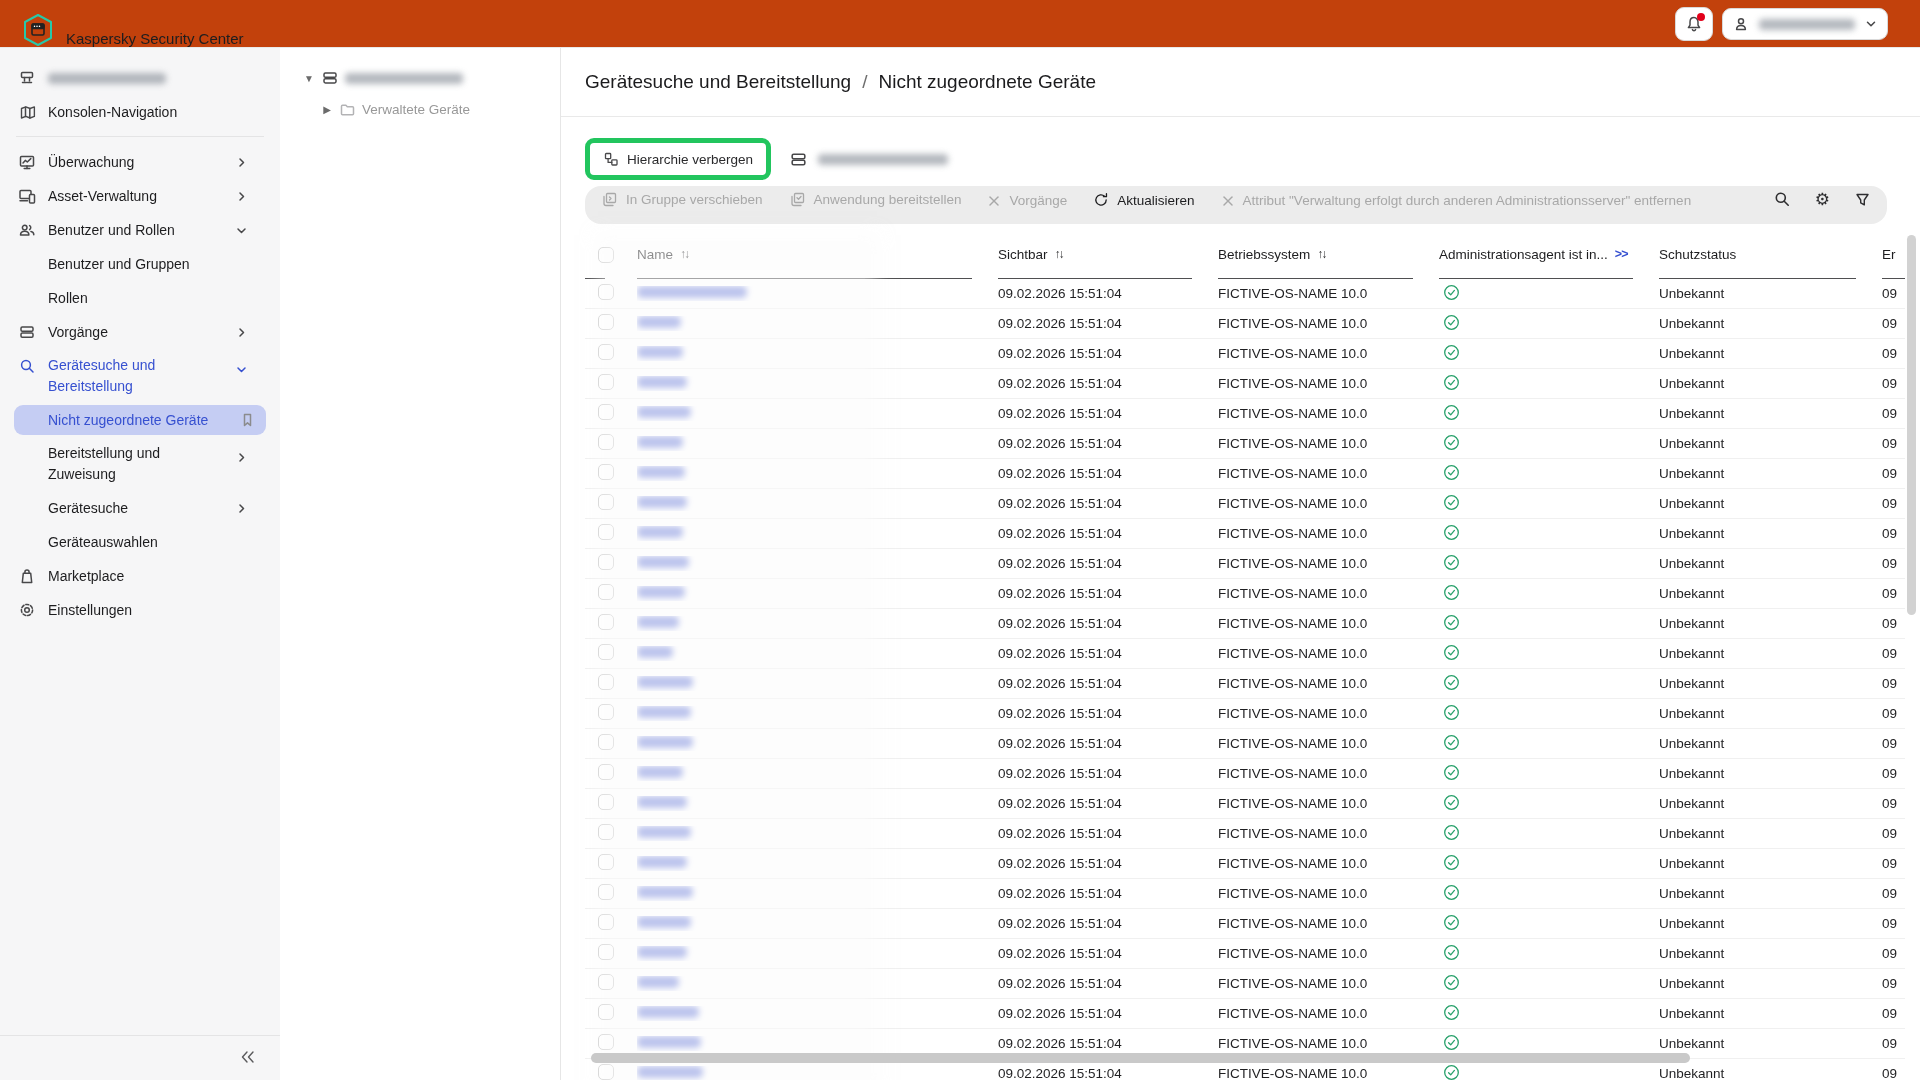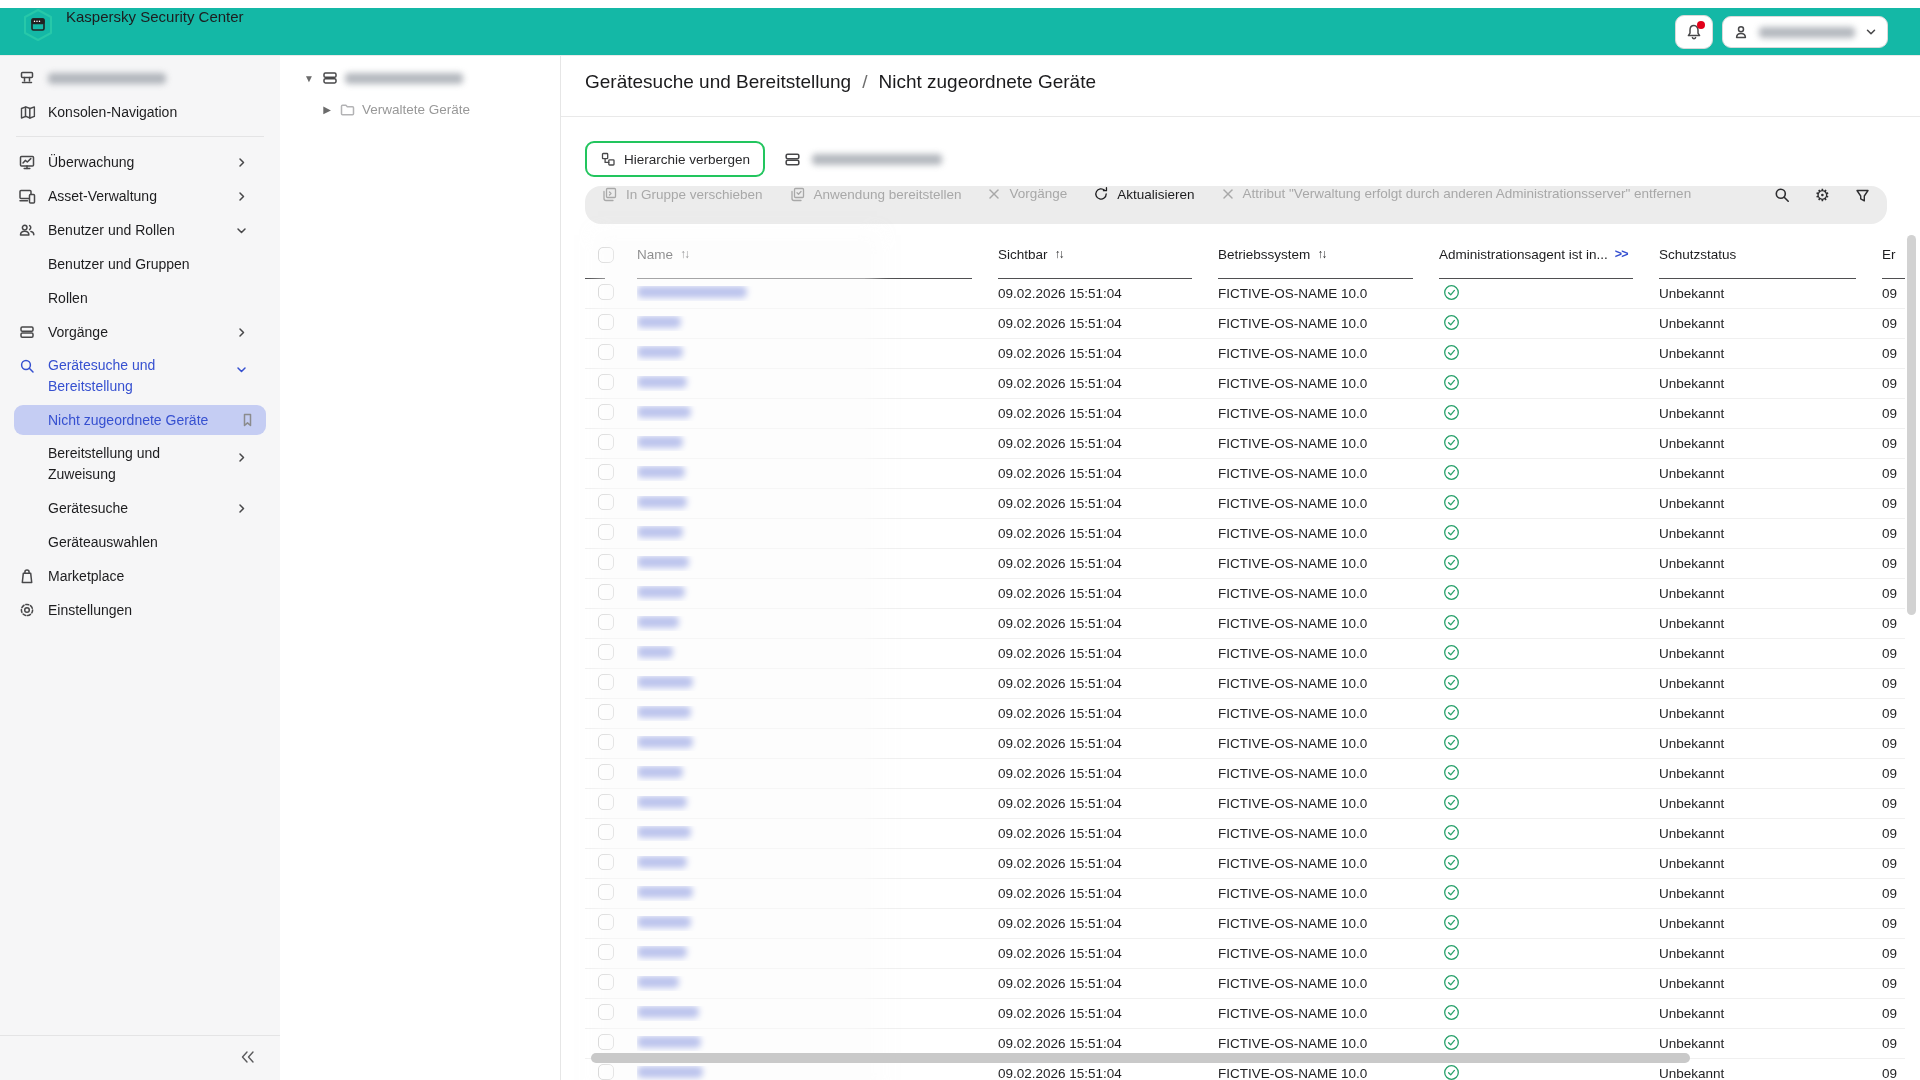--- a/index.html
+++ b/index.html
@@ -2,22 +2,22 @@
 <html><head>
 <meta charset="utf-8">
 <style>
   html,body{margin:0;padding:0;}
   body{width:1920px;height:1080px;overflow:hidden;background:#fff;color:#1d1d1f;
        font-family:"Liberation Sans",sans-serif;font-size:13.5px;position:relative;}
   svg{fill:none;stroke:#48484a;stroke-width:1.5;stroke-linecap:round;stroke-linejoin:round;display:block;}
   .ic{display:inline-flex;align-items:center;justify-content:center;flex:0 0 auto;}
 
   
-  .topbar{position:absolute;top:8px;left:0;width:1920px;height:47px;background:#14b8a6;
-          border-bottom:1px solid #e9e9e9;display:flex;align-items:flex-start;z-index:20;}
+  .topbar{position:absolute;top:0;left:0;width:1920px;height:47px;background:#c2410c;
+          border-bottom:1px solid #e9e9e9;display:flex;align-items:flex-end;z-index:20;}
   .logo{margin-left:22px;}
   .app-title{margin-left:12px;font-size:15px;color:#1d1d1f;}
   .topbar-right{position:absolute;right:32px;top:7px;display:flex;gap:9px;align-items:center;}
   .chip{height:32px;border:1px solid #d9d9d9;border-radius:9px;background:#fff;display:flex;
         align-items:center;padding:0 9px;position:relative;}
   .bell-chip{width:36px;justify-content:center;padding:0;}
   .red-dot{position:absolute;top:5px;right:7px;width:8px;height:8px;border-radius:50%;background:#e2001a;}
   .blurpill{display:inline-block;height:11px;border-radius:4px;background:#9aa0a8;filter:blur(3px);opacity:.75;}
   .blurpill.blue{background:#5b6fd6;opacity:.8;}
 
@@ -48,26 +48,26 @@
              border-right:1px solid #e6e6e6;box-sizing:border-box;}
   .tree-row{position:absolute;display:flex;align-items:center;font-size:13.5px;color:#989898;}
   .caret{font-size:10px;color:#6b6b6b;width:12px;text-align:center;}
 
   
   .main{position:absolute;top:47px;left:561px;right:0;bottom:0;background:#fff;overflow:hidden;}
   .breadcrumb{position:absolute;top:0;left:0;right:0;height:69px;border-bottom:1px solid #e9e9e9;
               display:flex;align-items:center;padding-left:24px;gap:11px;font-size:19px;font-weight:500;color:#1b1b1d;}
   .bc-sep{color:#6e6e6e;font-weight:400;}
   .hier-row{position:absolute;top:97px;left:24px;height:30px;display:flex;align-items:center;gap:18px;}
-  .btn-outline{height:30px;border:2px solid #22c55e;border-radius:9px;background:#fff;display:flex;
+  .btn-outline{height:30px;border:5px solid #22c55e;border-radius:9px;background:#fff;display:flex;
                align-items:center;gap:8px;padding:16px 13px;font-size:13.5px;color:#2a2a2c;box-sizing:border-box;}
   .server-chip{display:flex;align-items:center;gap:10px;}
 
   .toolbar{position:absolute;top:139px;left:24px;right:33px;height:38px;background:#ececec;
-           border-radius:16px;display:flex;align-items:flex-start;padding:0 16px;box-sizing:border-box;gap:26px;}
+           border-radius:16px;display:flex;align-items:flex-end;padding:16px 16px;box-sizing:border-box;gap:26px;}
   .tb-item{display:flex;align-items:center;gap:8px;color:#a8a8a8;white-space:nowrap;}
   .tb-item svg{stroke:#a8a8a8;}
   .tb-item.enabled{color:#1d1d1f;}
   .tb-item.enabled svg{stroke:#1d1d1f;}
   .tb-icons{margin-left:auto;display:flex;gap:24px;align-items:center;}
   .tb-icons svg{stroke:#2e2e30;}
   .gear-glyph{font-size:17px;color:#2e2e30;line-height:1;}
 
   
   .grid-cols{display:grid;grid-template-columns:52px 361px 220px 221px 220px 223px 1fr;}

